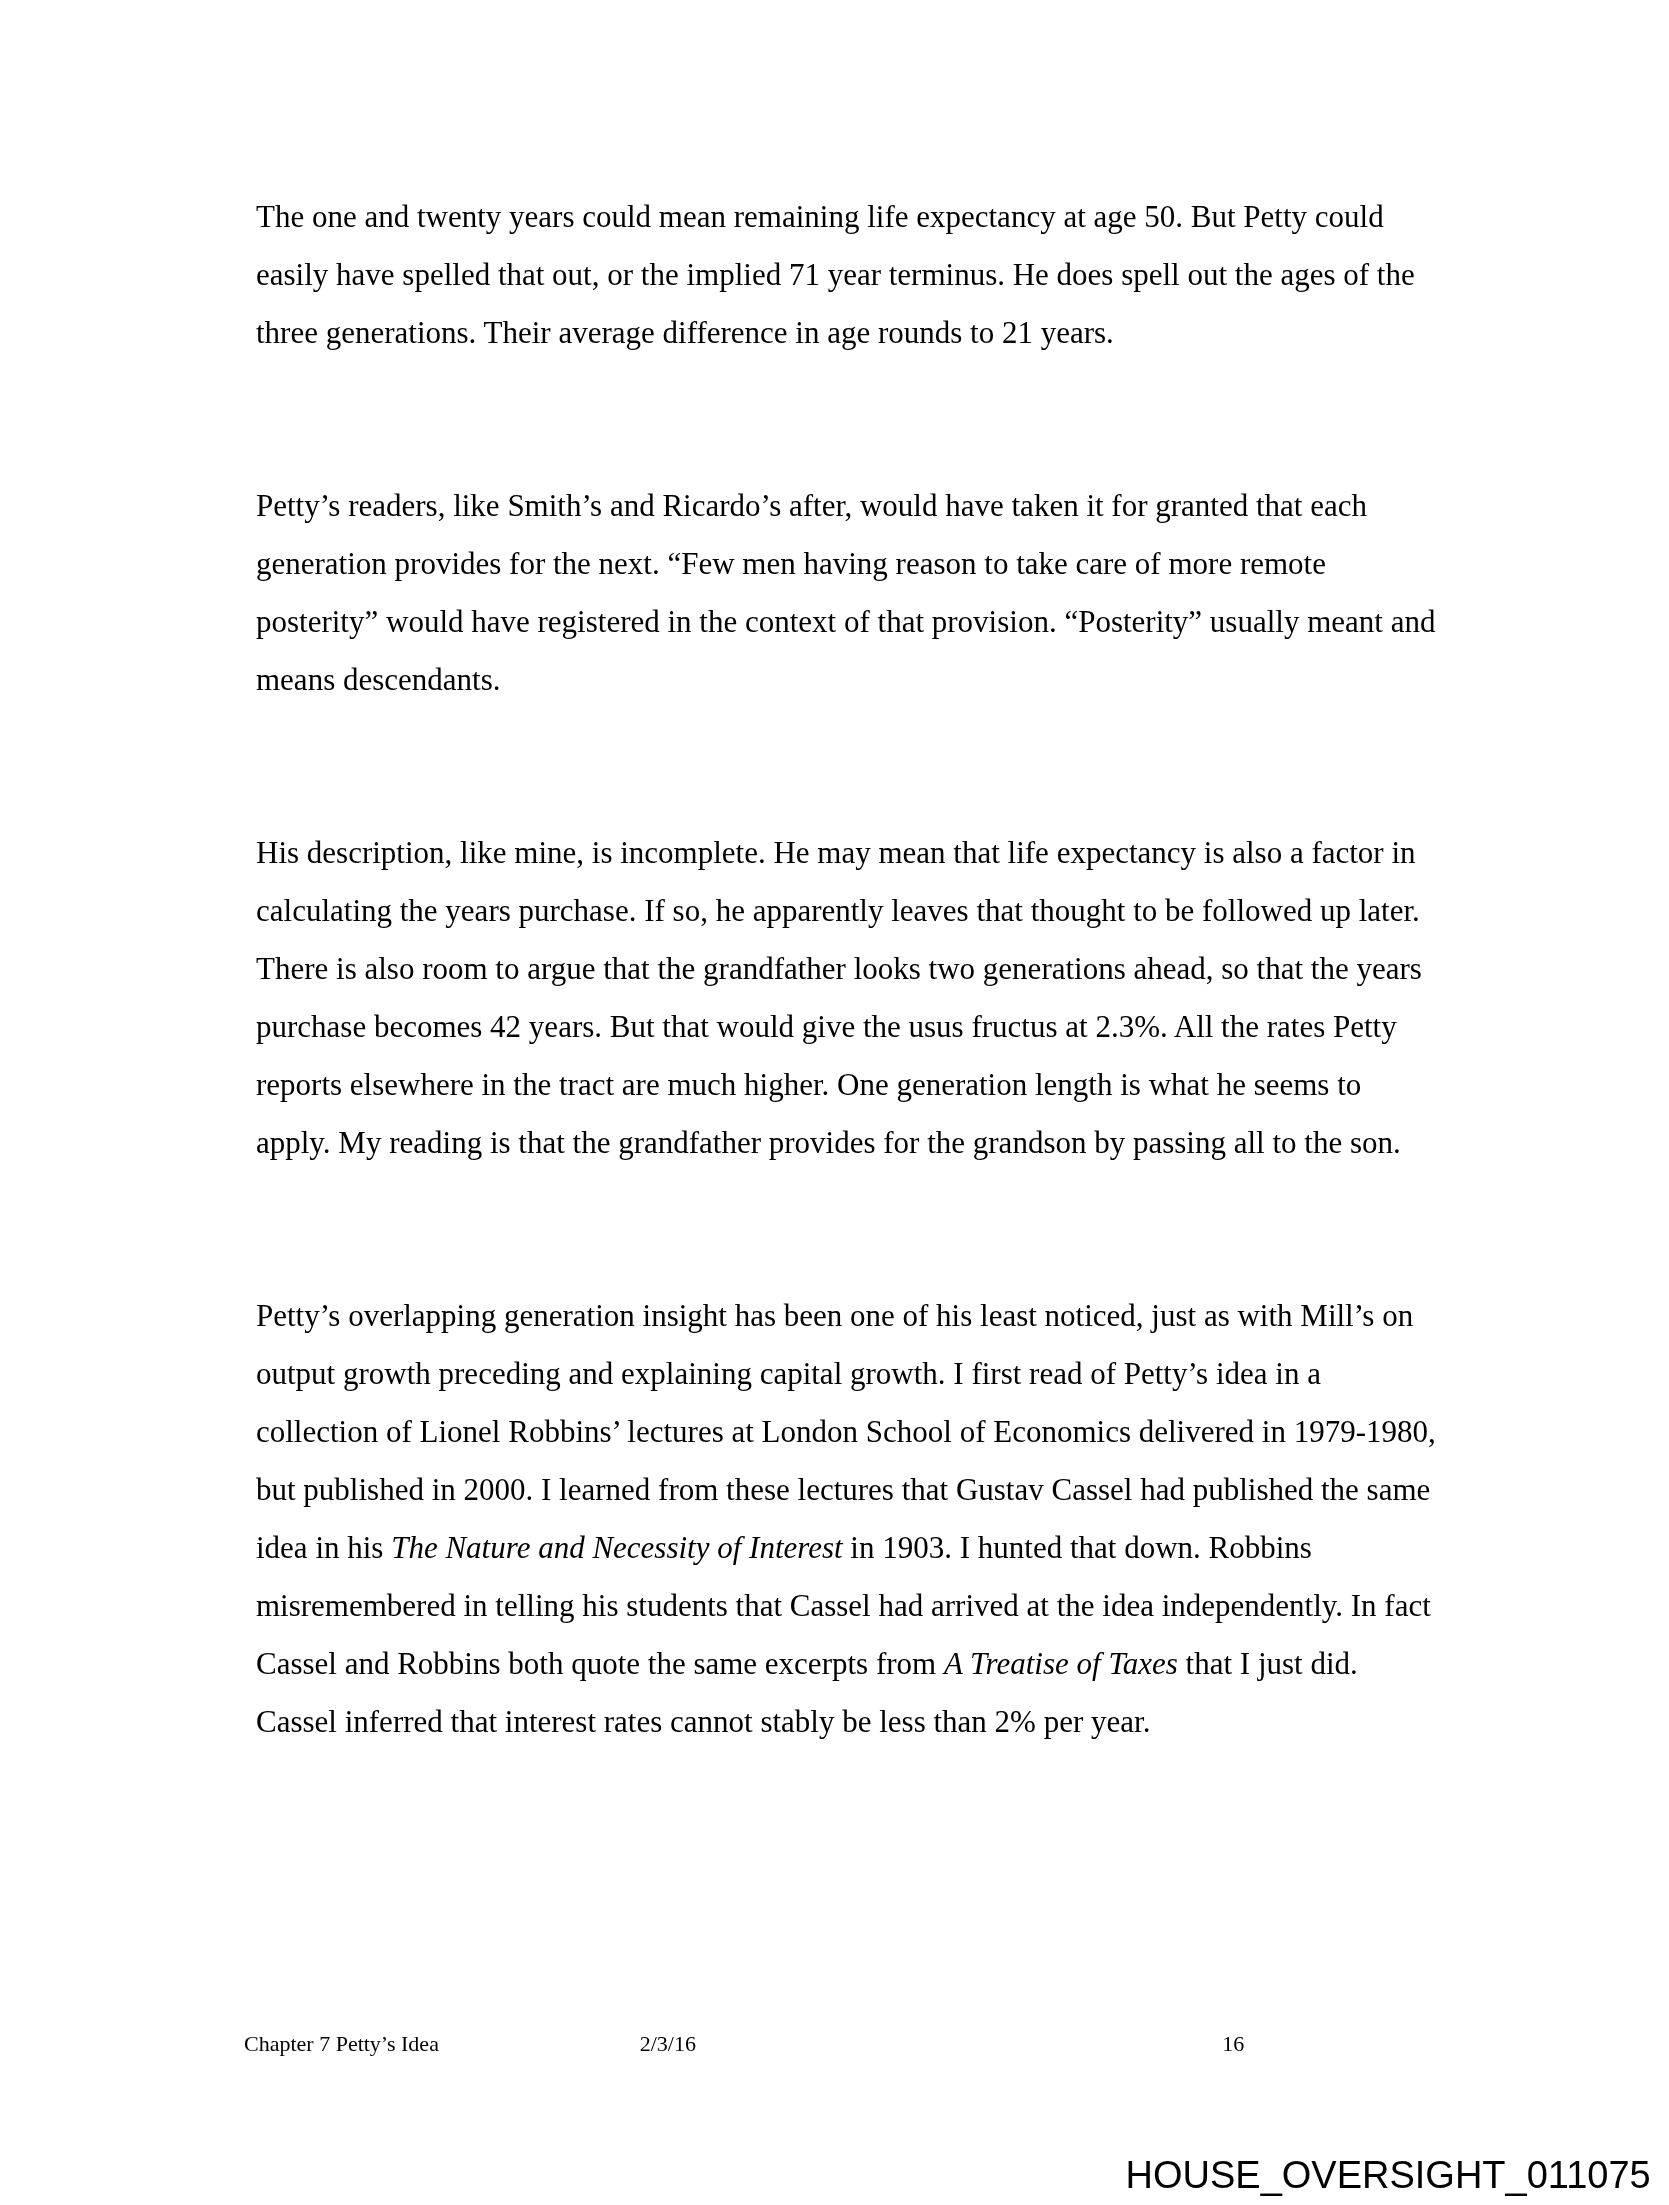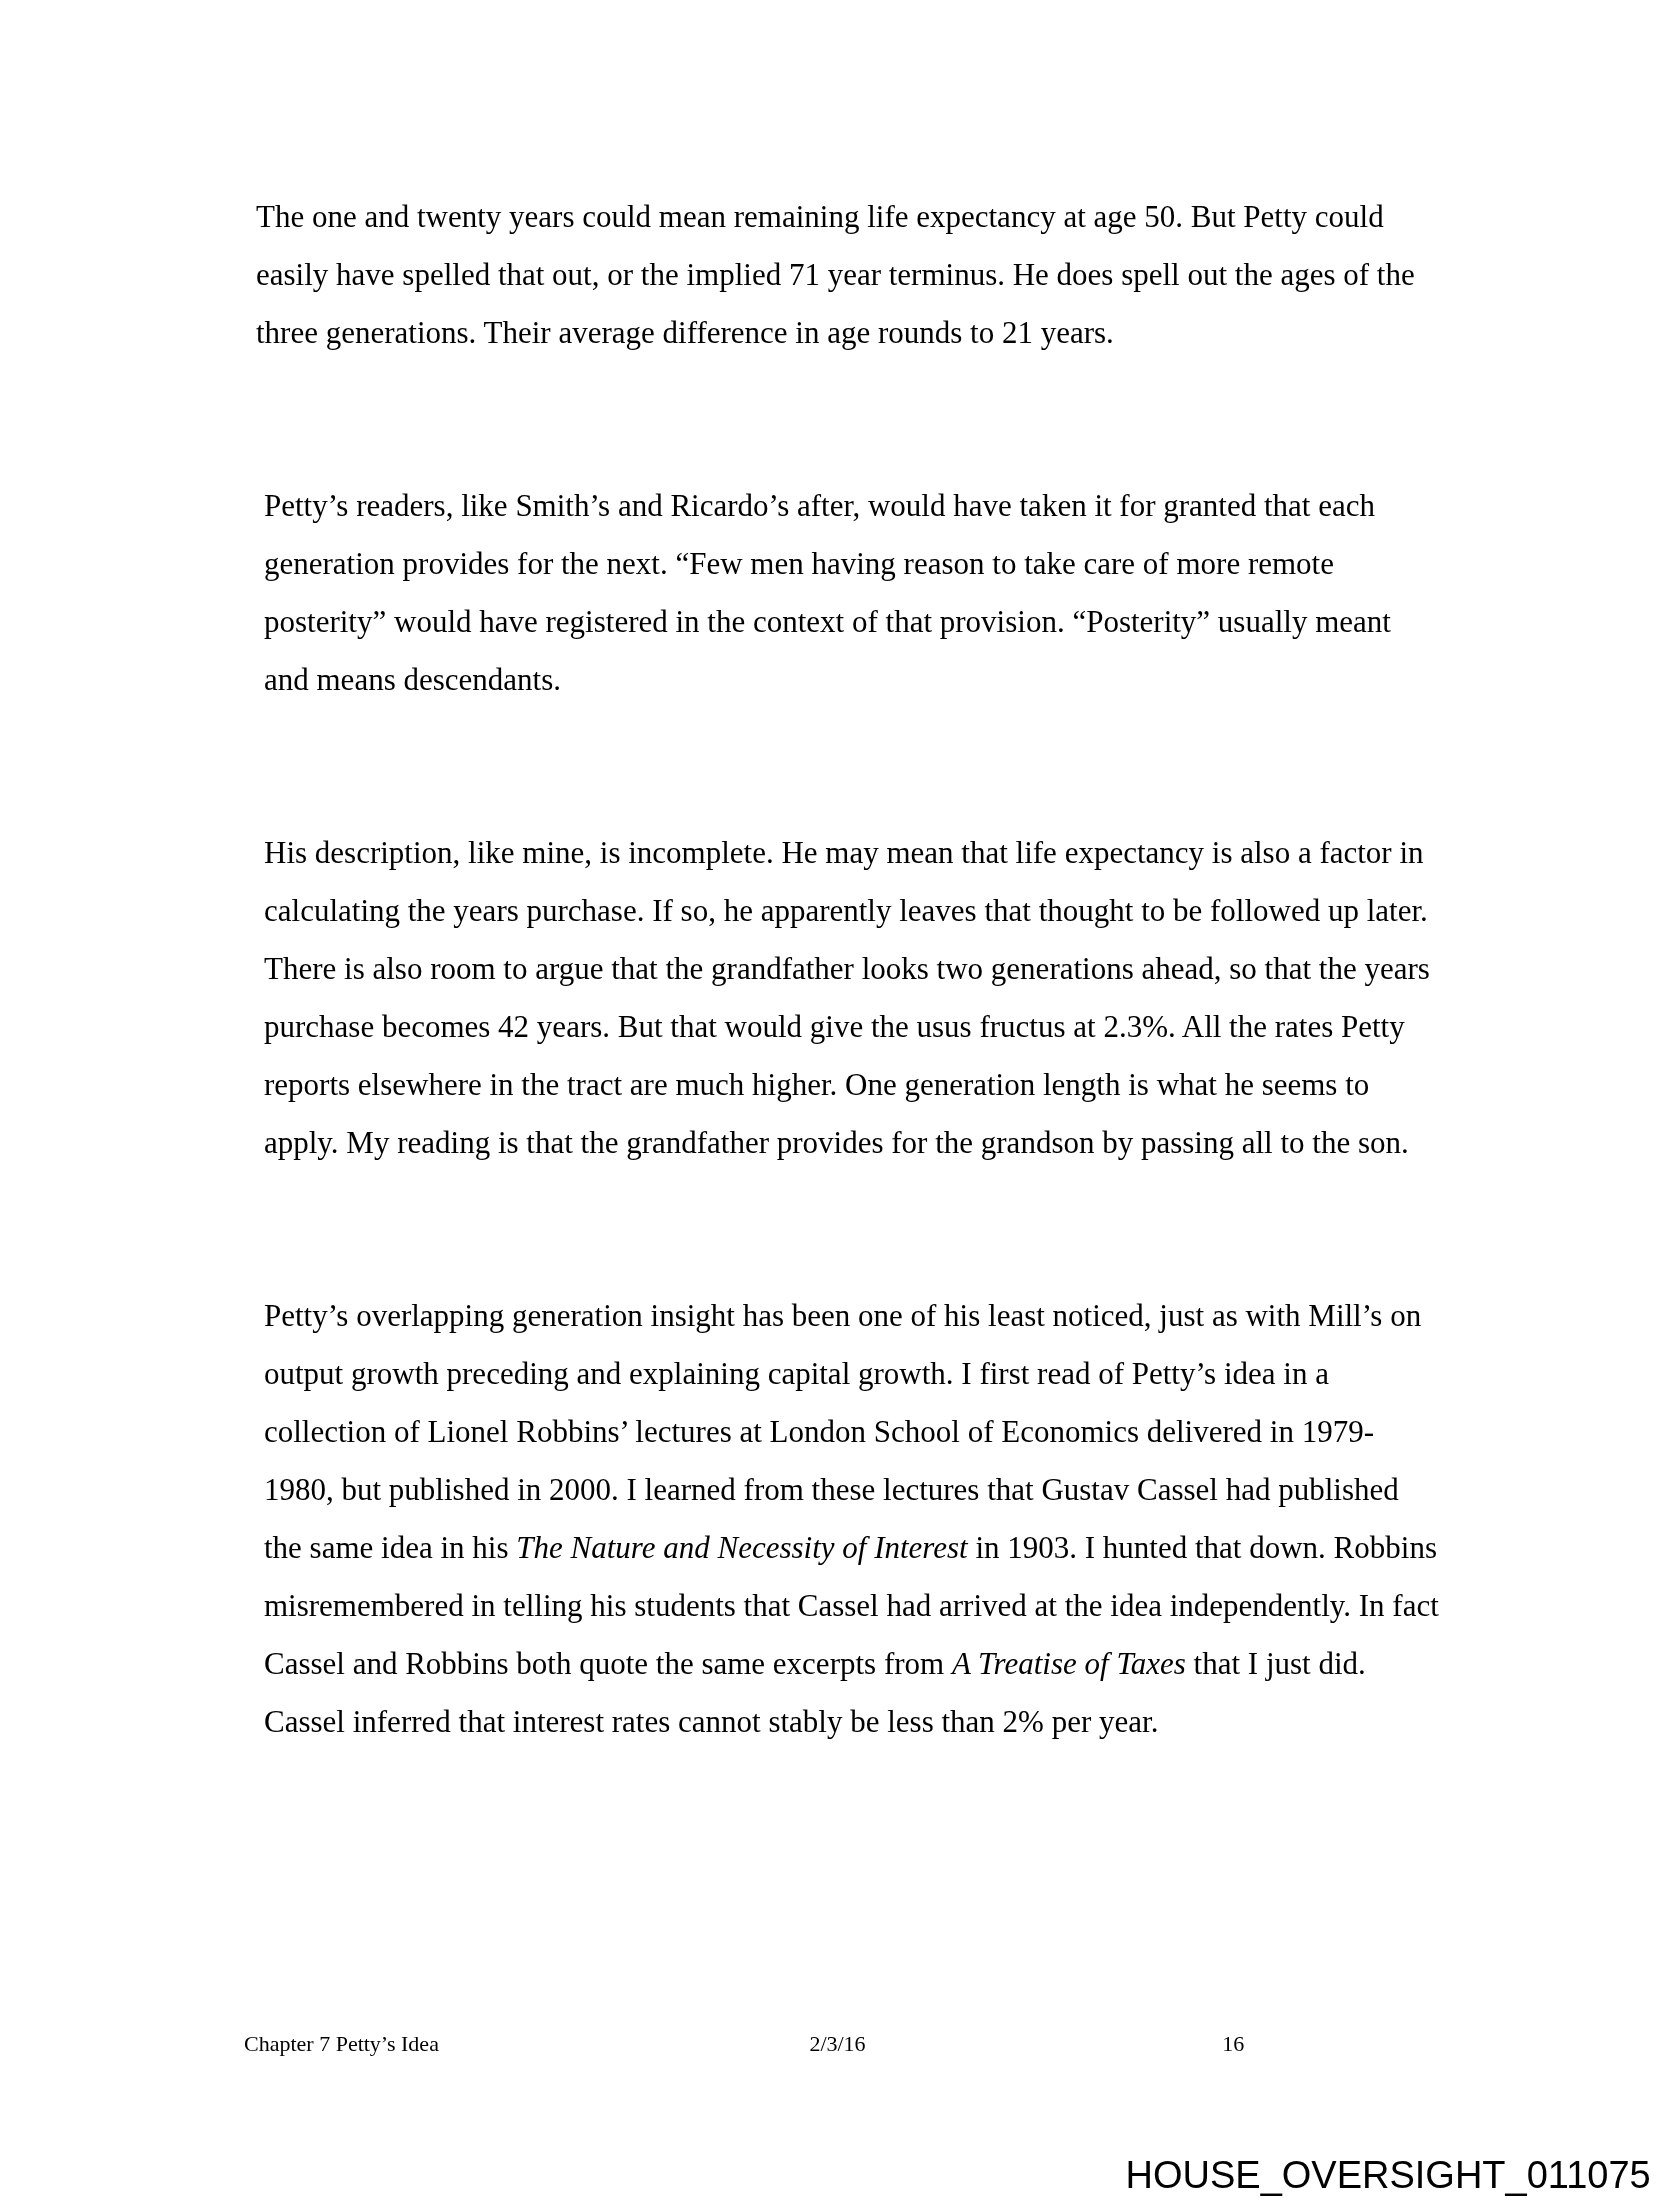--- a/index.html
+++ b/index.html
@@ -15,33 +15,33 @@
   .content {
     position: absolute;
     left: 256px;
     top: 188px;
     width: 1185px;
     font-size: 31px;
     line-height: 58px;
     text-align: left;
   }
   .para { margin: 0; white-space: pre-wrap; }
-  .para + .para { margin-top: 115px; margin-left: 8px; }
+  .para + .para { margin-top: 115px; }
   .italic { font-style: italic; }
   .page-footer {
     position: absolute;
     left: 244px;
     top: 2028px;
     width: 1187px;
     display: flex;
     font-size: 22px;
     line-height: 31px;
   }
   .footer-left   { flex: 1; text-align: left; }
-  .footer-center { flex: 1; text-align: center; }
+  .footer-center { flex: 1; text-align: left; }
   .footer-right  { flex: 1; text-align: center; }
   .watermark {
     position: absolute;
     right: 18.3px;
     top: 2159px;
     font-family: "Liberation Sans", "DejaVu Sans", sans-serif;
     font-size: 38px;
     line-height: 33px;
     color: #000000;
     white-space: nowrap;

